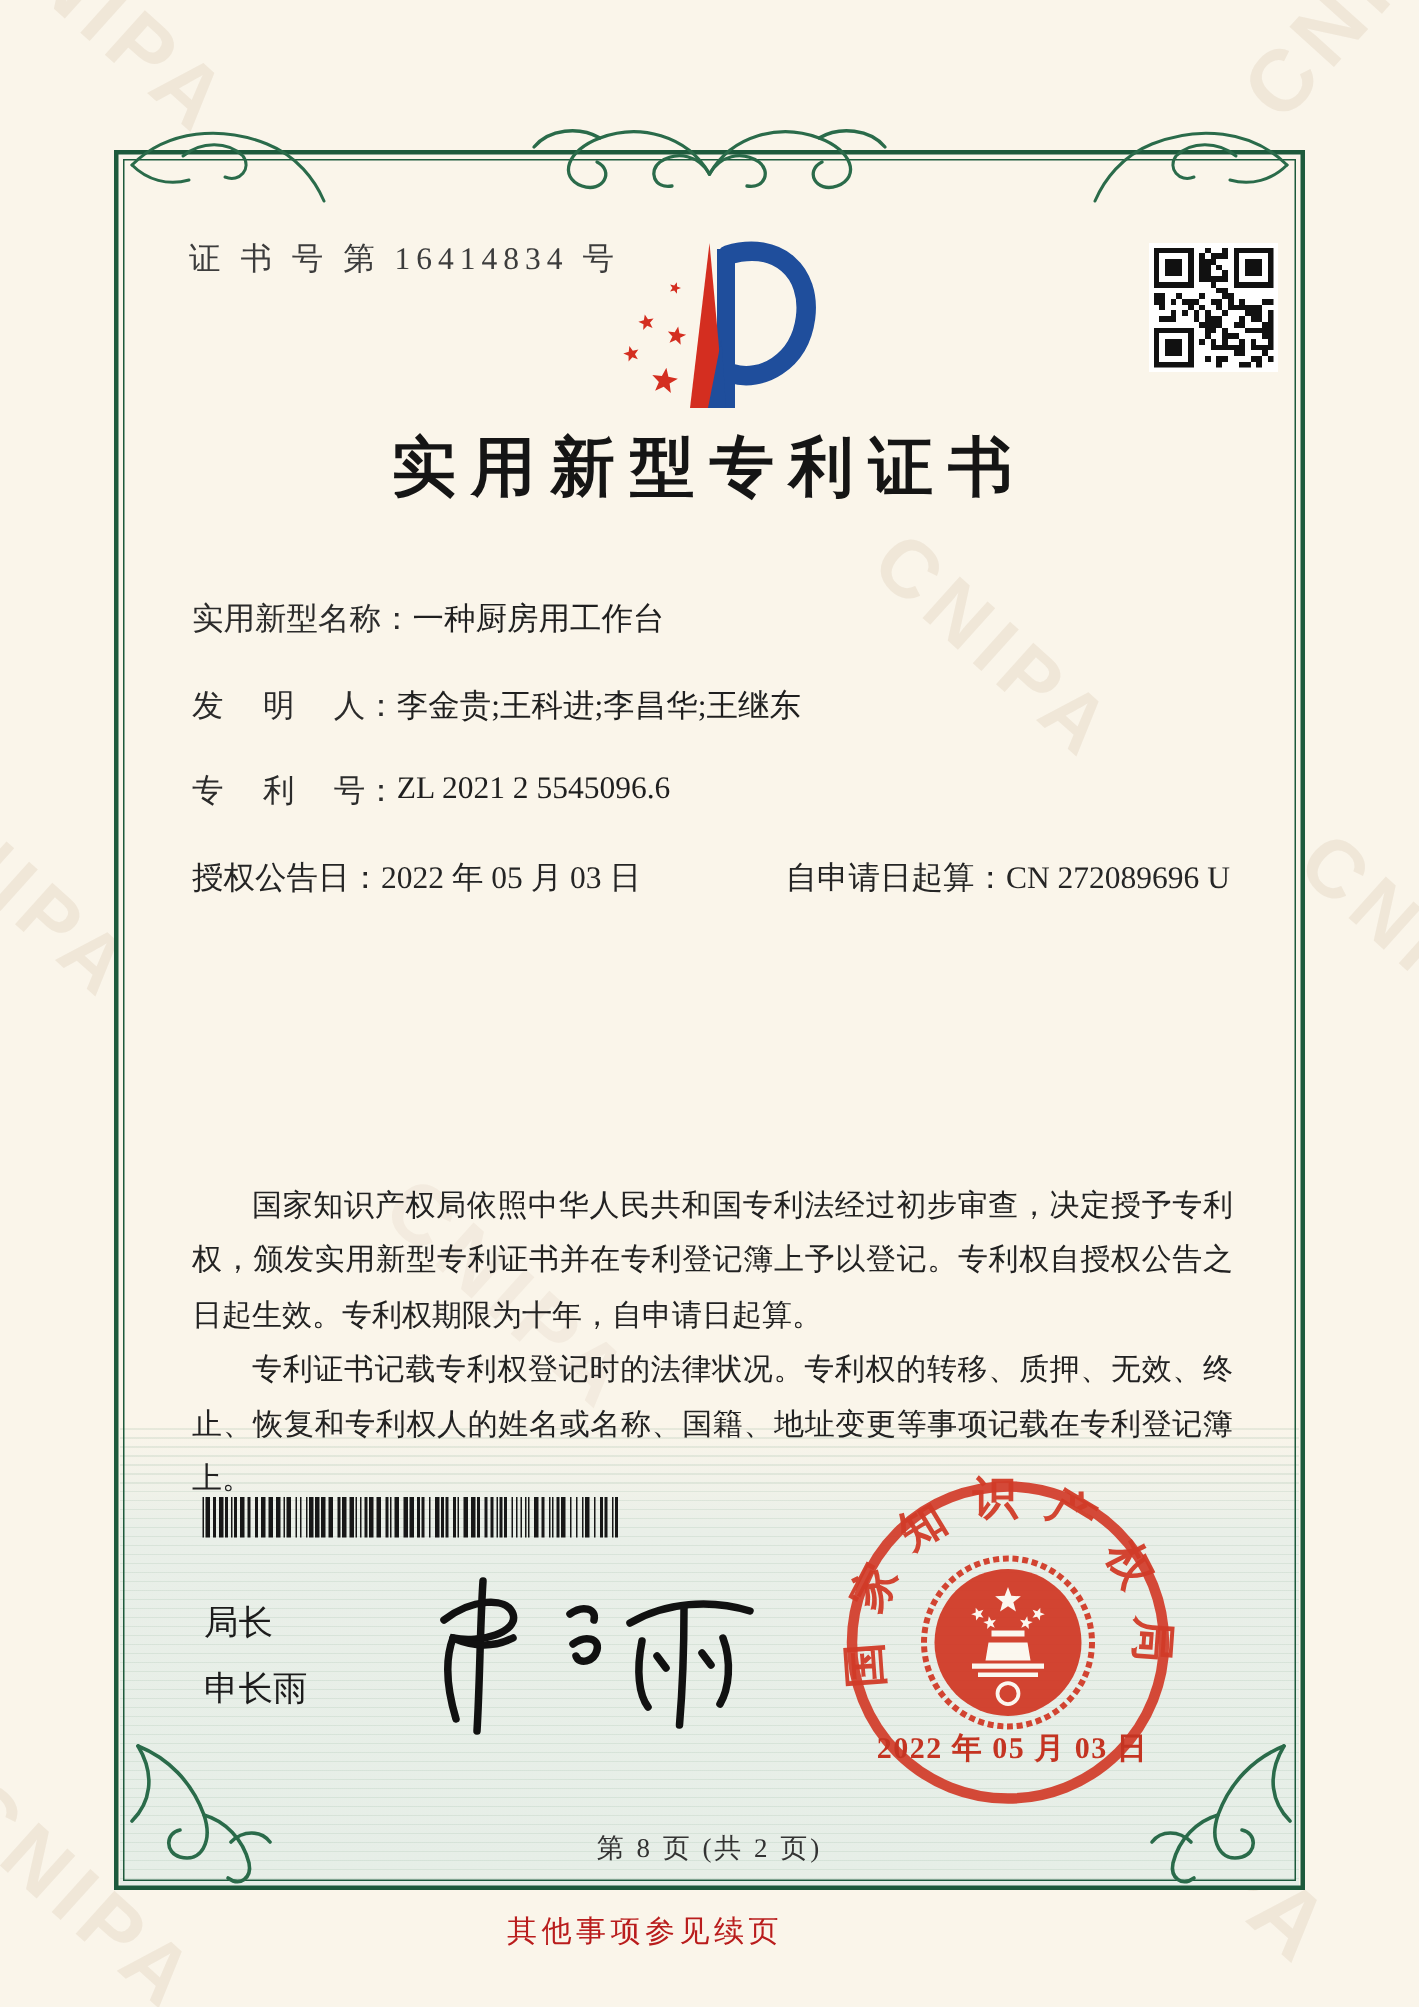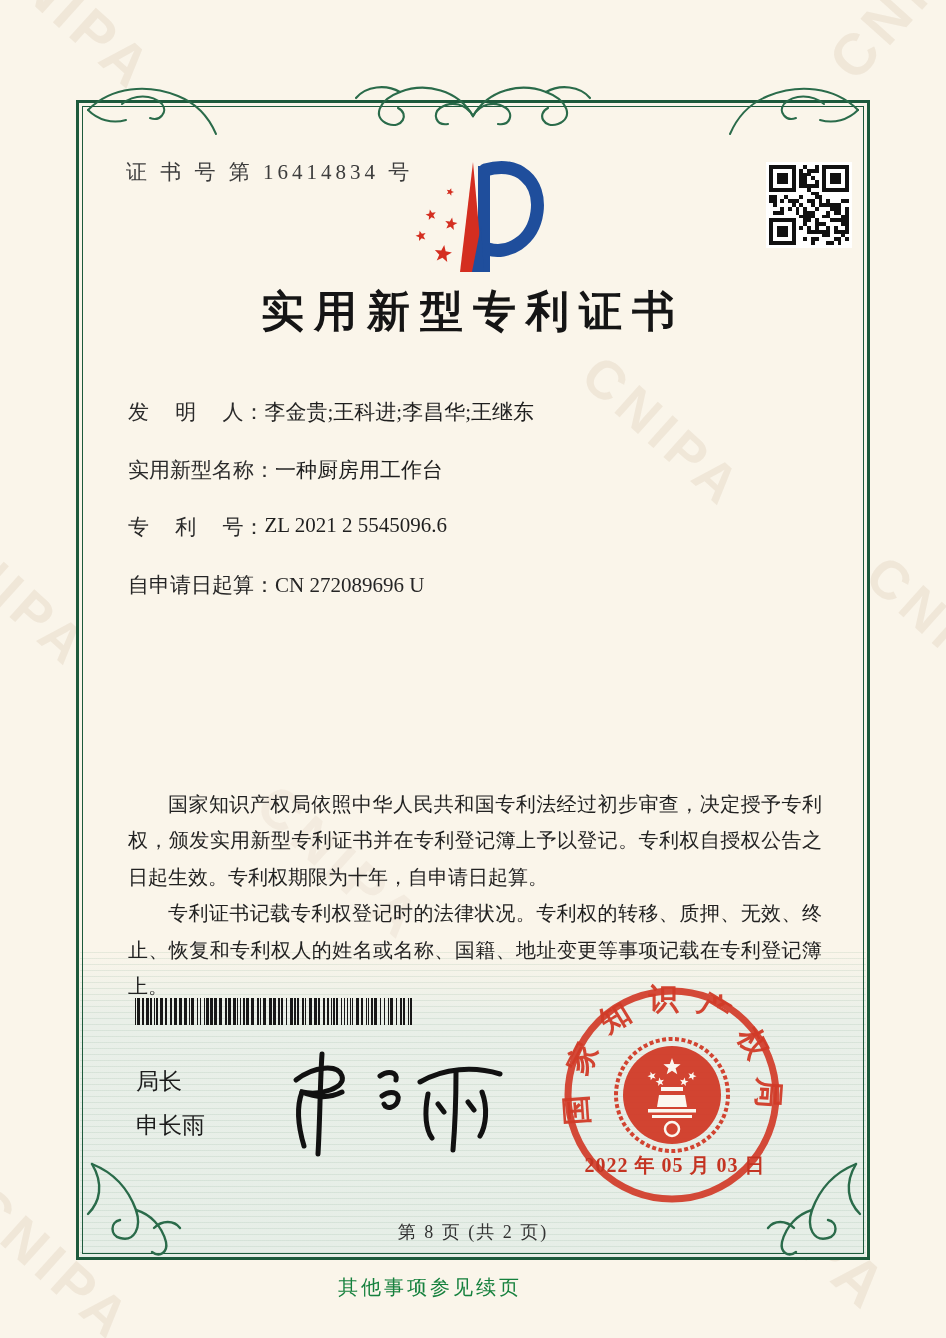--- a/index.html
+++ b/index.html
@@ -64,21 +64,21 @@
   .seal-date {
     position:absolute; left:570px; top:1152px; width:210px; text-align:center;
     font-size:20px; color:#c43422; letter-spacing:1px; white-space:pre; font-weight:bold;
   }
   .page-info {
     position:absolute; left:0; top:1220px; width:946px; text-align:center;
     font-size:18px; color:#333; letter-spacing:2px; white-space:pre;
   }
   .cont-note {
     position:absolute; left:0; top:1274px; width:860px; text-align:center;
-    font-size:20px; color:#15803d; letter-spacing:3px;
+    font-size:20px; color:#b91c1c; letter-spacing:3px;
   }
   .orn { position:absolute; pointer-events:none; }
 </style>
 </head>
 <body>
 
 <div class="page">
 
   <div class="wm" style="left:-34px; top:-24px; font-size:58px; transform:rotate(42deg);">CNIPA</div>
   <div class="wm" style="left:806px; top:-40px; font-size:58px; transform:rotate(-48deg);">CNIPA</div>
@@ -283,29 +283,30 @@
         <rect x="15" y="20" width="1" height="1"></rect>
         <rect x="16" y="20" width="1" height="1"></rect>
         <rect x="18" y="20" width="1" height="1"></rect>
       </g>
   </svg>
 
   <div class="title">实用新型专利证书</div>
 
   <div class="fields">
     <div class="field-row">
-      <span class="lbl">发　 明　 人：</span><span class="val">李金贵;王科进;李昌华;王继东</span>
+      <span class="lbl">实用新型名称：</span><span class="val">一种厨房用工作台</span>
     </div>
     <div class="field-row">
-      <span class="lbl">实用新型名称：</span><span class="val">一种厨房用工作台</span>
+      <span class="lbl">发　 明　 人：</span><span class="val">李金贵;王科进;李昌华;王继东</span>
     </div>
     <div class="field-row">
       <span class="lbl">专　 利　 号：</span><span class="val">ZL 2021 2 5545096.6</span>
     </div>
     <div class="grant-row">
+      <span><span class="lbl">授权公告日：</span><span class="val">2022 年 05 月 03 日</span></span>
       <span><span class="lbl">自申请日起算：</span><span class="val">CN 272089696 U</span></span>
     </div>
   </div>
 
   <div class="body-text">
     <p>国家知识产权局依照中华人民共和国专利法经过初步审查，决定授予专利权，颁发实用新型专利证书并在专利登记簿上予以登记。专利权自授权公告之日起生效。专利权期限为十年，自申请日起算。</p>
     <p>专利证书记载专利权登记时的法律状况。专利权的转移、质押、无效、终止、恢复和专利权人的姓名或名称、国籍、地址变更等事项记载在专利登记簿上。</p>
   </div>
 
   <div class="barcode" id="barcode">

